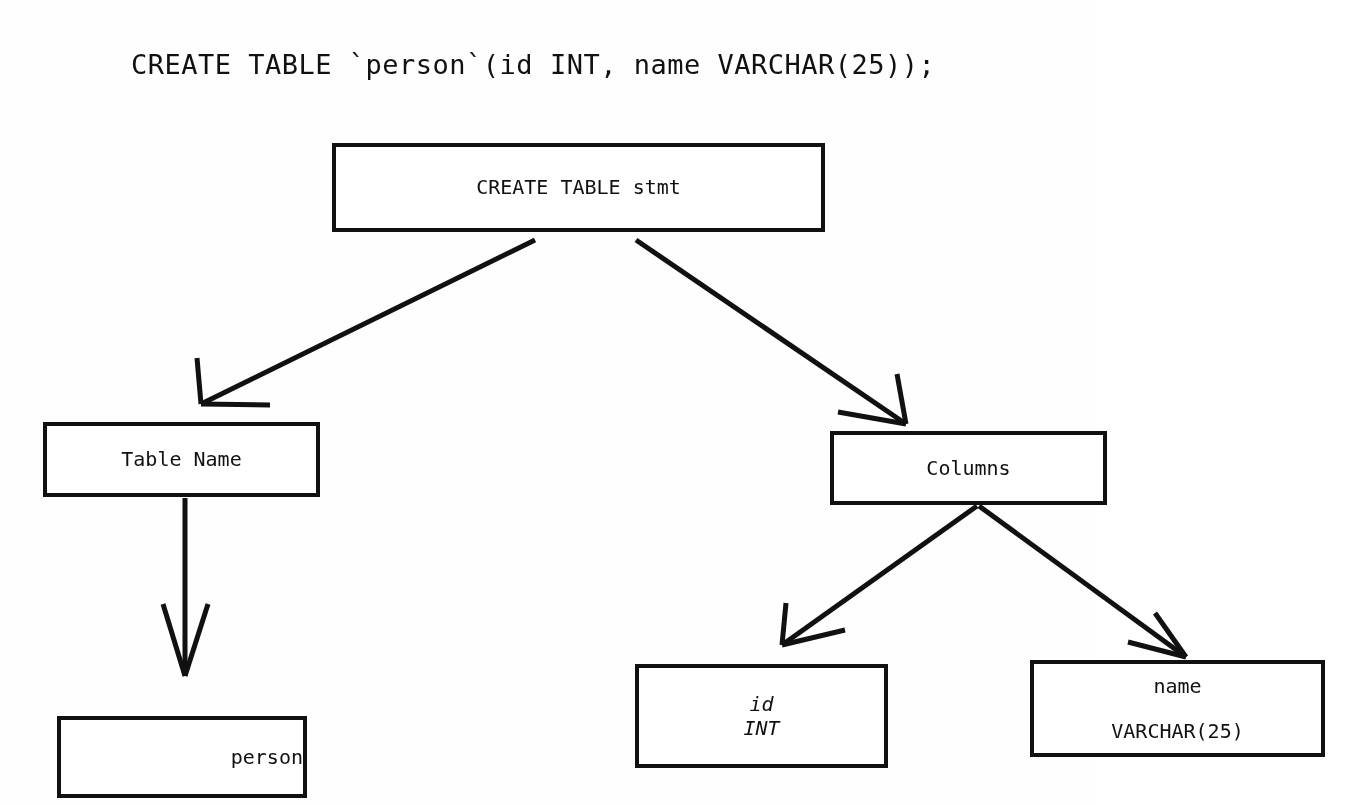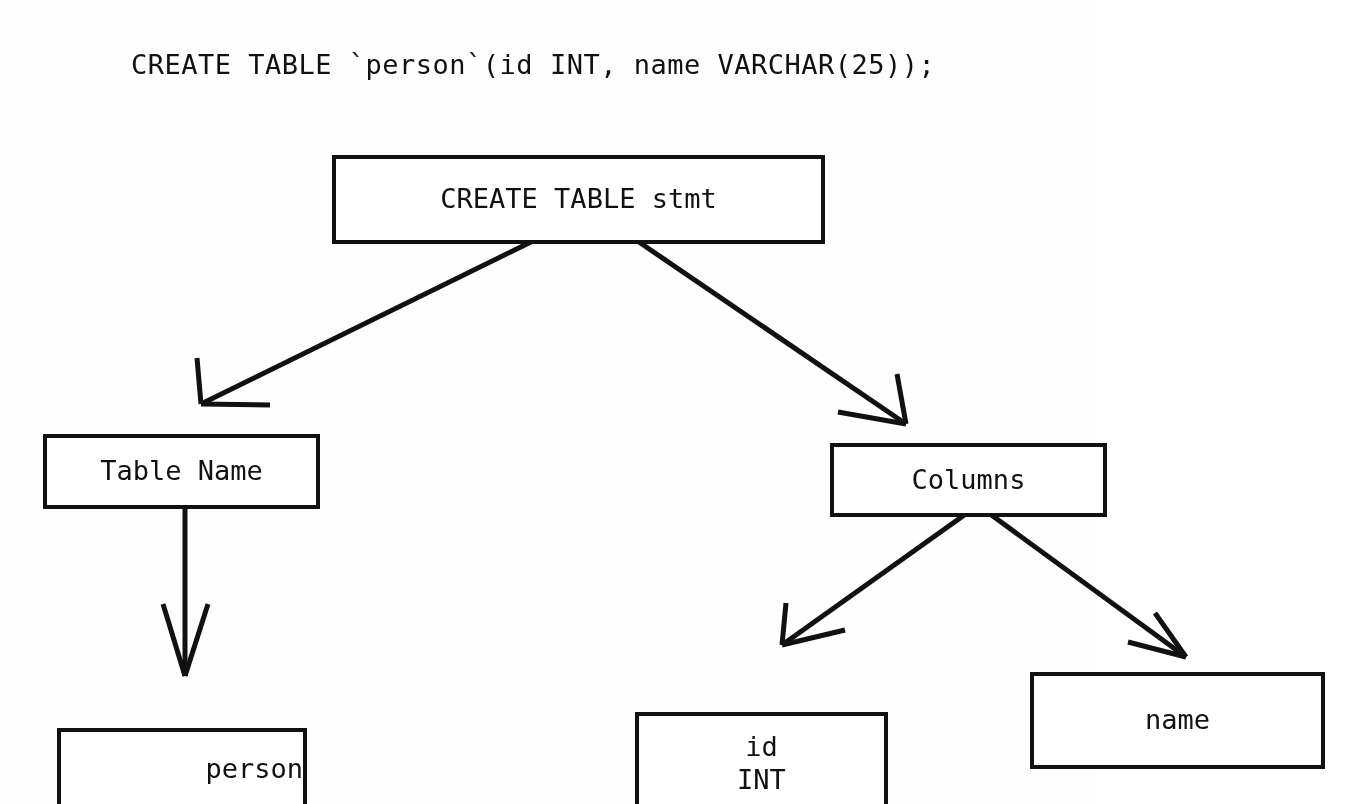--- a/index.html
+++ b/index.html
@@ -41,25 +41,24 @@
     position: absolute;
     box-sizing: border-box;
     background: #ffffff;
     border: 4px solid #111111;
     display: flex;
     flex-direction: column;
     align-items: center;
     justify-content: center;
     color: #111111;
     font-family: "DejaVu Sans Mono", "Liberation Mono", monospace;
-    font-size: 27px;
+    font-size: 20px;
     line-height: 1.22;
     white-space: pre;
     text-align: center;
-    margin-top: 12px;
   }
   .node-line { display: block; }
   .edge-line {
     stroke: #111111;
     stroke-width: 5;
     stroke-linecap: butt;
     fill: none;
   }
   .edge-head {
     stroke: #111111;
@@ -92,16 +91,16 @@
         <line x1="979" y1="506" x2="1186" y2="657" class="edge-line"></line>
         <line x1="1186" y1="657" x2="1128" y2="642" class="edge-head"></line>
         <line x1="1186" y1="657" x2="1155" y2="613" class="edge-head"></line>
       </g>
   </svg>
 
   <div class="node-box" style="left: 332px; top: 143px; width: 493px; height: 89px;"><span class="node-line">CREATE TABLE stmt</span></div>
   <div class="node-box" style="left: 43px; top: 422px; width: 277px; height: 75px;"><span class="node-line">Table Name</span></div>
   <div class="node-box" style="left: 830px; top: 431px; width: 277px; height: 74px;"><span class="node-line">Columns</span></div>
   <div class="node-box" style="left: 57px; top: 716px; width: 250px; height: 82px; align-items: flex-end;"><span class="node-line">person</span></div>
-  <div class="node-box" style="left: 635px; top: 700px; width: 253px; height: 104px;"><span class="node-line">id</span><span class="node-line">INT</span></div>
-  <div class="node-box" style="left: 1030px; top: 660px; width: 295px; height: 97px; gap: 20px;"><span class="node-line">name</span></div>
+  <div class="node-box" style="left: 635px; top: 664px; width: 253px; height: 104px; font-style: italic;"><span class="node-line">id</span><span class="node-line">INT</span></div>
+  <div class="node-box" style="left: 1030px; top: 660px; width: 295px; height: 97px; gap: 20px;"><span class="node-line">name</span><span class="node-line">VARCHAR(25)</span></div>
 
 </div>
 
 </body></html>

